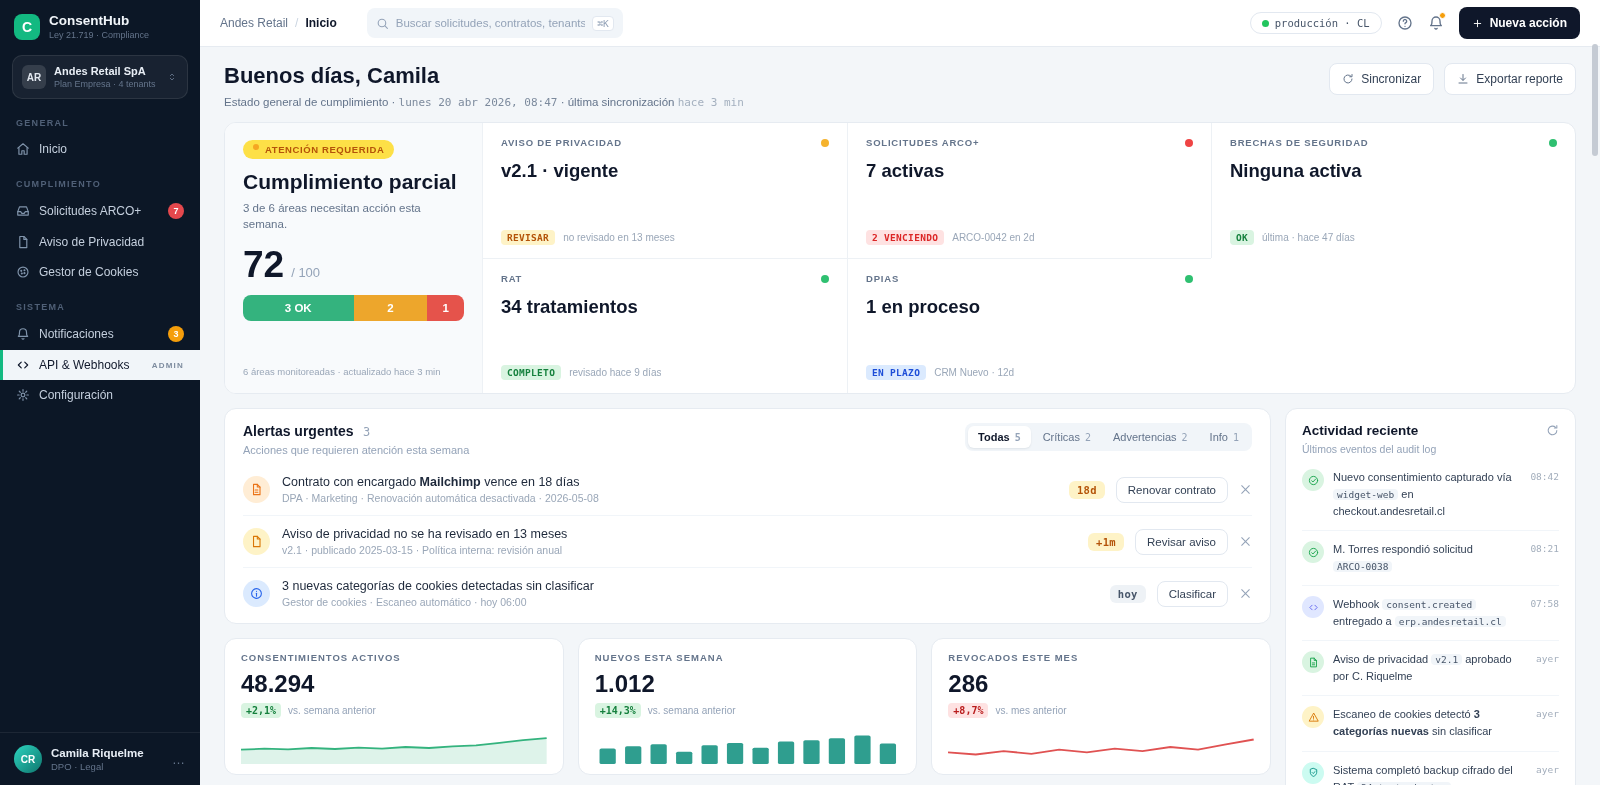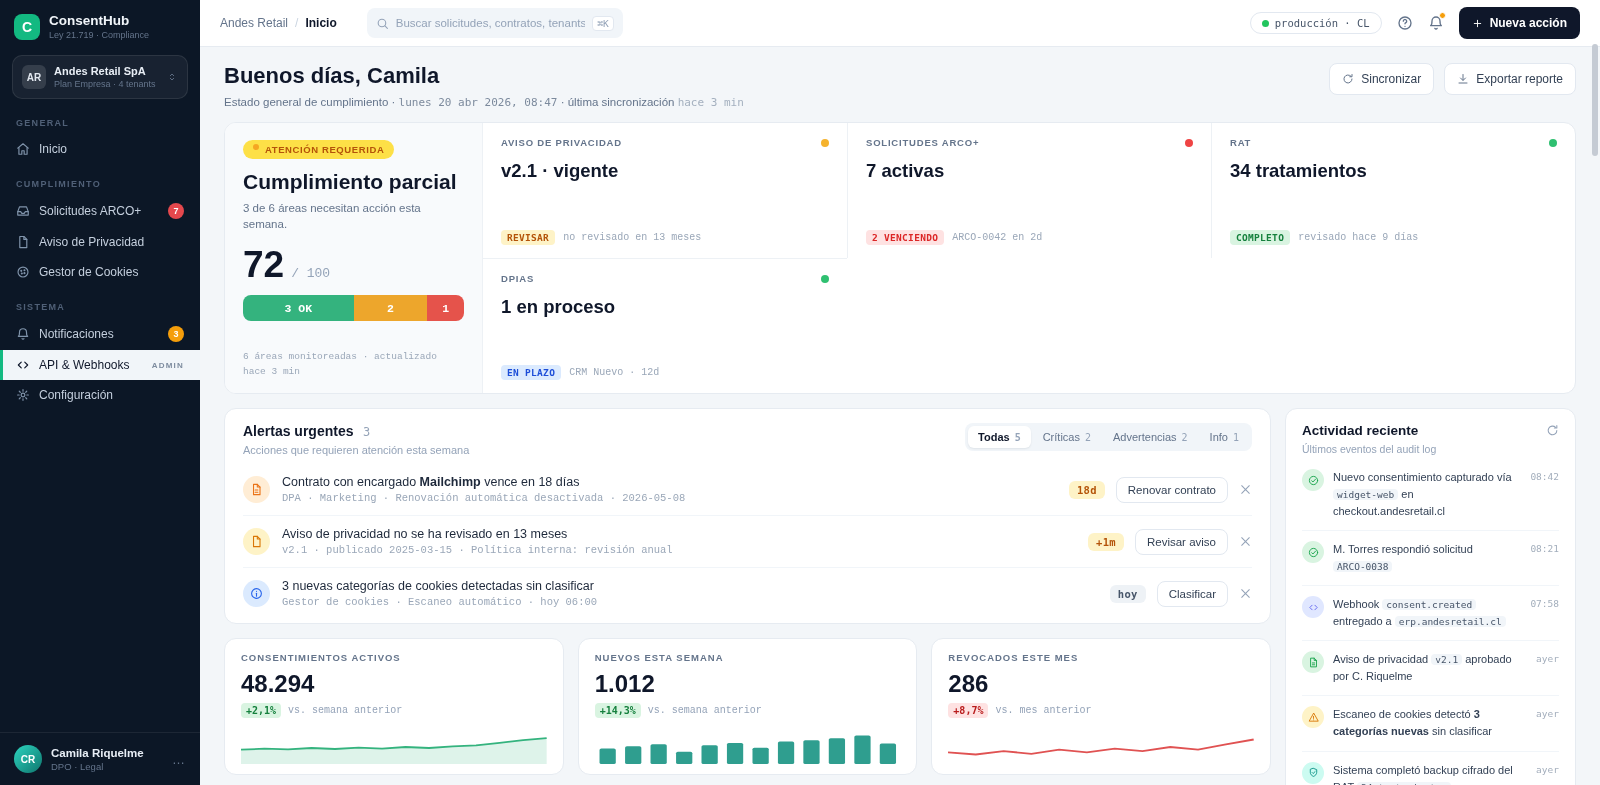--- a/index.html
+++ b/index.html
@@ -1,18 +1,18 @@
 <!DOCTYPE html>
 <html><head>
 <meta charset="utf-8">
 <style>
   *{margin:0;padding:0;box-sizing:border-box}
   html,body{width:1600px;height:785px;overflow:hidden}
   body{font-family:"Liberation Sans",sans-serif;background:#f3f6f9;color:#0f172a;font-size:13px}
-  .mono{font-family:Liberation Mono, monospace}
+  .mono{font-family:Liberation Sans, sans-serif}
   .ic{display:inline-flex;width:14px;height:14px;flex-shrink:0}
   .ic svg{width:100%;height:100%;display:block}
   .app{display:flex;height:785px}
 
   
   .sidebar{width:200px;background:#0c1726;display:flex;flex-direction:column;flex-shrink:0}
   .brand{display:flex;gap:9px;align-items:center;padding:13px 14px 9px}
   .logo{width:26px;height:26px;border-radius:8px;background:#13b981;color:#fff;font-weight:bold;font-size:14px;display:flex;align-items:center;justify-content:center;flex-shrink:0}
   .brand-name{color:#f1f5f9;font-size:13.5px;font-weight:bold}
   .brand-sub{color:#64748b;font-size:9px;margin-top:2px}
@@ -399,20 +399,31 @@
                 <span class="cell-dot dot-red"></span>
               </div>
               <div class="cell-value">7 activas</div>
               <div class="cell-bottom">
                 <span class="badge red">2 VENCIENDO</span>
                 <span class="cell-meta mono">ARCO-0042 en 2d</span>
               </div>
             </div>
             <div class="cell">
               <div class="cell-top">
+                <span class="cell-title">BRECHAS DE SEGURIDAD</span>
+                <span class="cell-dot dot-green"></span>
+              </div>
+              <div class="cell-value">Ninguna activa</div>
+              <div class="cell-bottom">
+                <span class="badge green">OK</span>
+                <span class="cell-meta mono">última · hace 47 días</span>
+              </div>
+            </div>
+            <div class="cell">
+              <div class="cell-top">
                 <span class="cell-title">RAT</span>
                 <span class="cell-dot dot-green"></span>
               </div>
               <div class="cell-value">34 tratamientos</div>
               <div class="cell-bottom">
                 <span class="badge green">COMPLETO</span>
                 <span class="cell-meta mono">revisado hace 9 días</span>
               </div>
             </div>
             <div class="cell">

